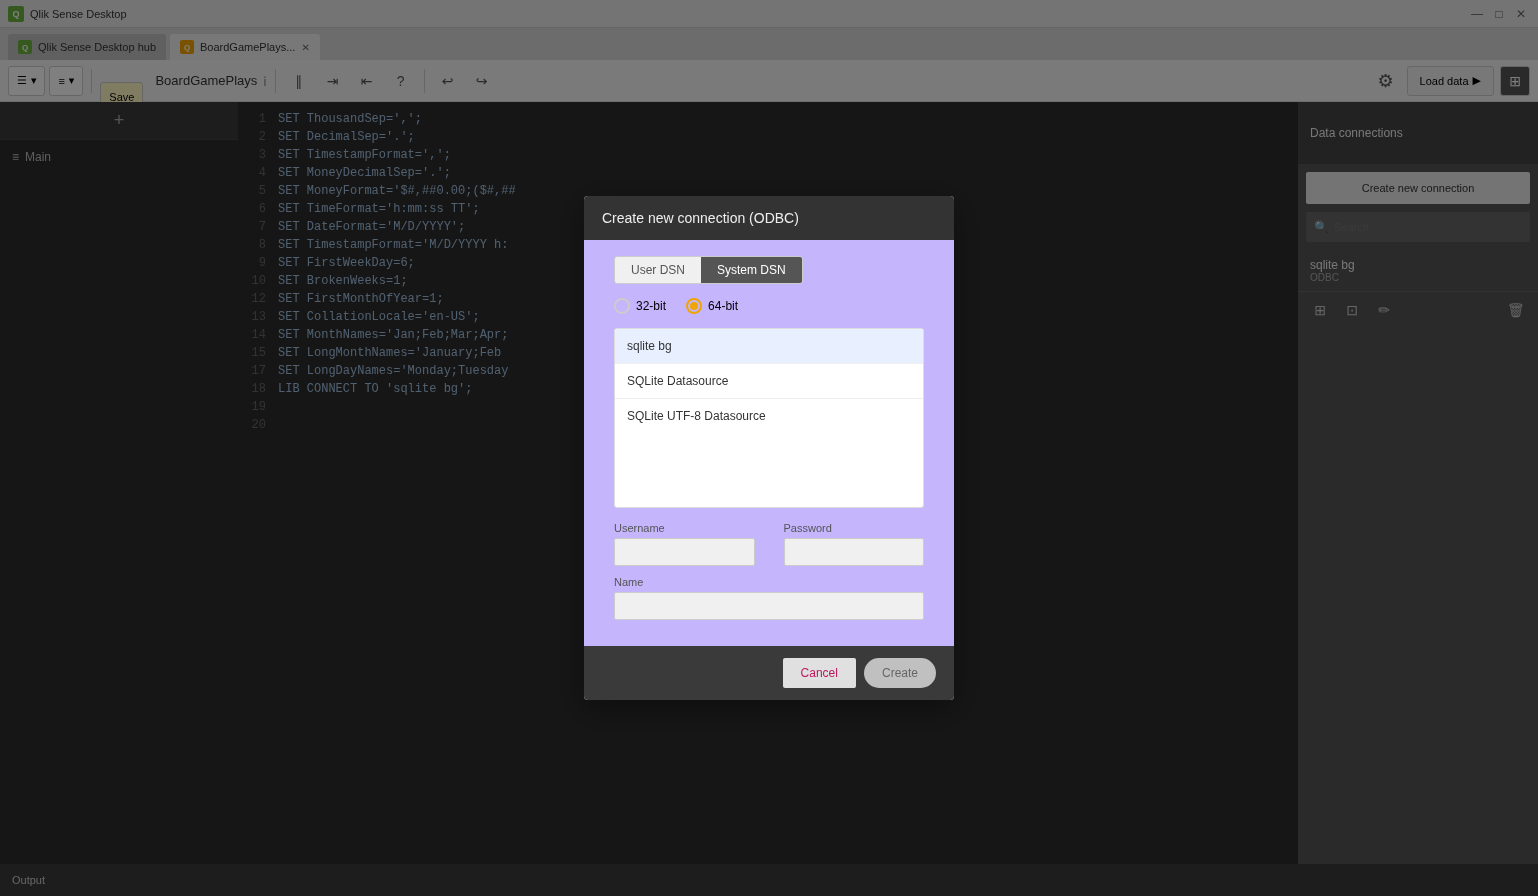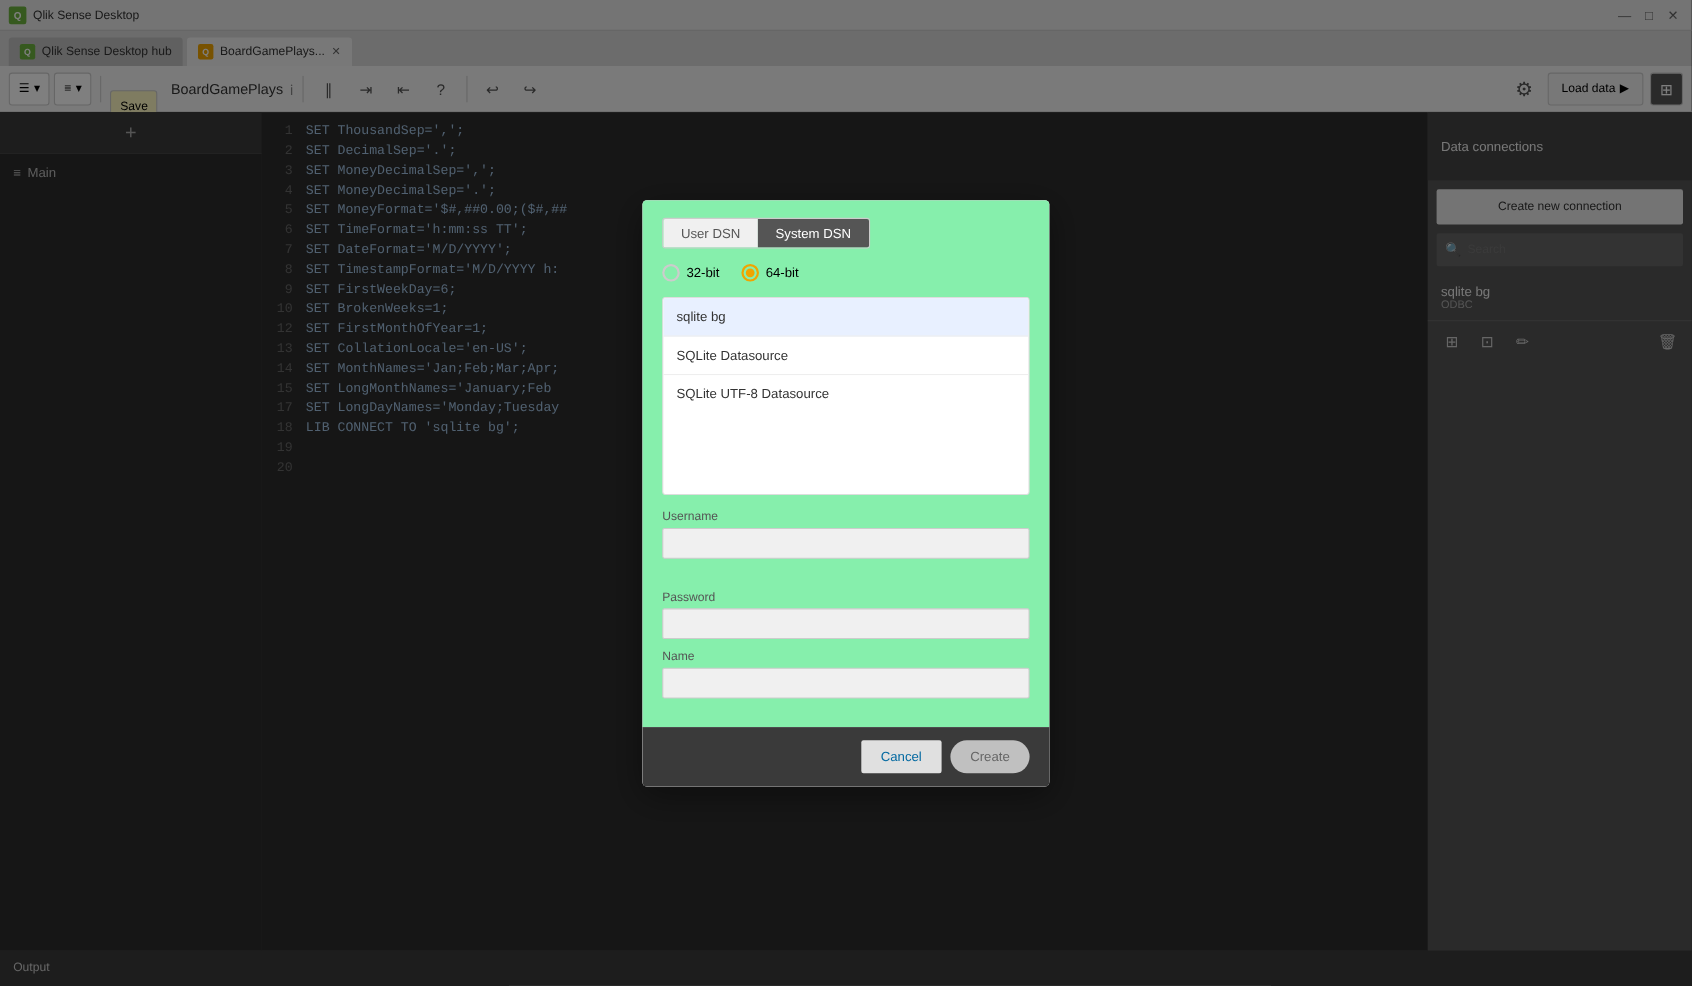--- a/index.html
+++ b/index.html
@@ -206,22 +206,22 @@
       overflow: hidden;
     }
     .modal-header {
       background: #333;
       color: #eee;
       padding: 14px 18px;
       font-size: 14px;
       font-weight: 500;
     }
     .modal-body {
-      padding: 16px 18px;
-      background: #86efac;
+      padding: 16px 30px;
+      background: #c4b5fd;
     }
     .tab-group {
       display: flex;
       border: 1px solid #ccc;
       border-radius: 3px;
       overflow: hidden;
       margin-bottom: 14px;
       width: fit-content;
     }
     .dsn-tab {
@@ -263,21 +263,21 @@
     }
     .dsn-item {
       padding: 10px 12px;
       font-size: 12px;
       cursor: pointer;
       border-bottom: 1px solid #eee;
       color: #333;
     }
     .dsn-item:last-child { border-bottom: none; }
     .dsn-item.selected { background: #e8f0ff; }
-    .form-row { display: flex; gap: 29px; margin-bottom: 10px; flex-direction: column; }
+    .form-row { display: flex; gap: 29px; margin-bottom: 10px; }
     .form-group { flex: 1; }
     .form-group label { display: block; font-size: 11px; color: #555; margin-bottom: 4px; }
     .form-input {
       width: 100%;
       height: 28px;
       border: 1px solid #ccc;
       border-radius: 2px;
       padding: 0 8px;
       font-size: 12px;
       background: #f0f0f0;
@@ -290,21 +290,21 @@
       gap: 8px;
     }
     .modal-btn {
       height: 30px;
       padding: 0 18px;
       border-radius: 2px;
       border: none;
       font-size: 12px;
       cursor: pointer;
     }
-    .btn-cancel { background: #e0e0e0; color: #0369a1; }
+    .btn-cancel { background: #e0e0e0; color: #be185d; }
     .btn-create { background: #c0c0c0; color: #666; cursor: not-allowed; border-radius: 15px; }
   </style>
 </head>
 <body>
 
 <div class="title-bar">
   <div class="title-bar-left">
     <div class="title-bar-icon">Q</div>
     <span>Qlik Sense Desktop</span>
   </div>
@@ -372,21 +372,21 @@
   <div class="code-line">
         <span class="line-num">1</span>
         <span class="line-content">SET ThousandSep=',';</span>
       </div>
       <div class="code-line">
         <span class="line-num">2</span>
         <span class="line-content">SET DecimalSep='.';</span>
       </div>
       <div class="code-line">
         <span class="line-num">3</span>
-        <span class="line-content">SET MoneyDecimalSep=',';</span>
+        <span class="line-content">SET TimestampFormat=',';</span>
       </div>
       <div class="code-line">
         <span class="line-num">4</span>
         <span class="line-content">SET MoneyDecimalSep='.';</span>
       </div>
       <div class="code-line">
         <span class="line-num">5</span>
         <span class="line-content">SET MoneyFormat='$#,##0.00;($#,##</span>
       </div>
       <div class="code-line">
@@ -462,20 +462,21 @@
     </div>
   </div>
 </div>
 
 <div class="output-bar">
   <span class="output-tab">Output</span>
 </div>
 
 <div class="modal-overlay">
   <div class="modal">
+    <div class="modal-header">Create new connection (ODBC)</div>
     <div class="modal-body">
 
       <div class="tab-group">
         <button class="dsn-tab">User DSN</button>
         <button class="dsn-tab active">System DSN</button>
       </div>
 
       <div class="radio-group">
         <label class="radio-label">
           <div class="radio-custom"></div>

